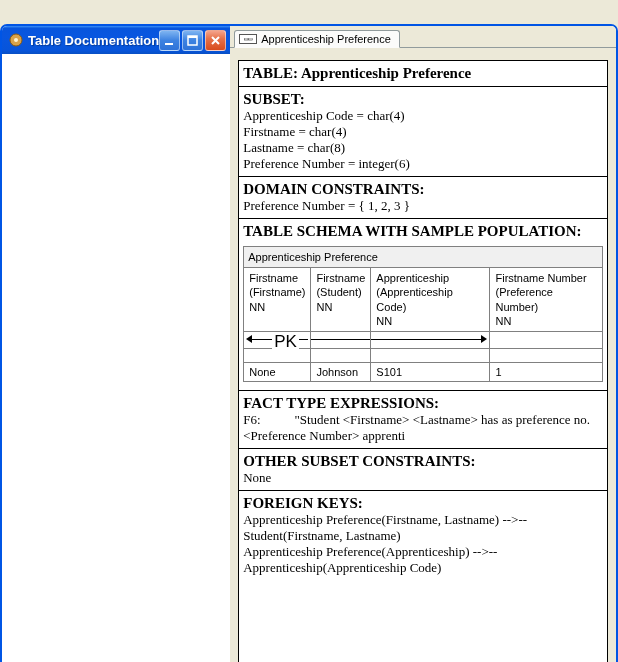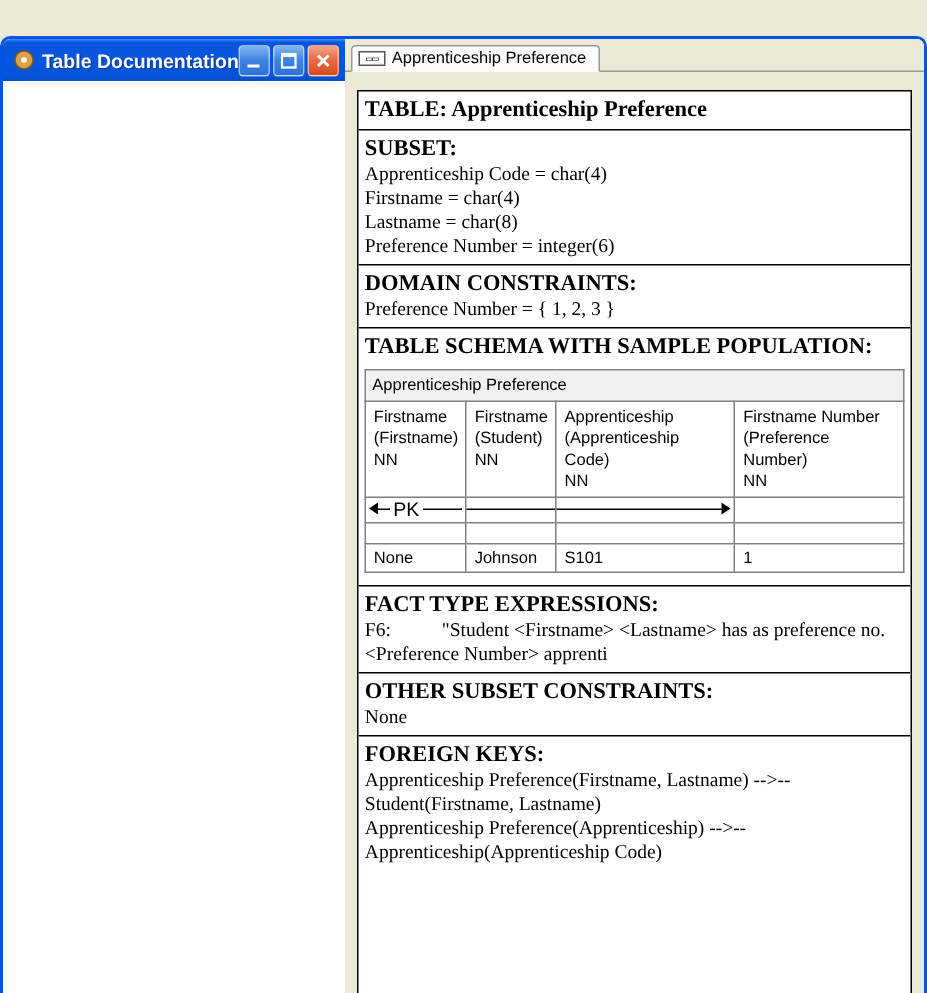--- a/index.html
+++ b/index.html
@@ -167,25 +167,25 @@
       position: absolute;
       left: 2px;
       top: 3px;
       width: 0; height: 0;
       border-top: 4px solid transparent;
       border-bottom: 4px solid transparent;
       border-right: 6px solid #000;
     }
     .pk-label {
       position: absolute;
-      left: 16px;
+      left: 28px;
       top: 0;
       background: white;
       padding: 0 2px;
-      font-size: 13px;
+      font-size: 17px;
       z-index: 2;
     }
     .pk-cont td {
       position: relative;
     }
     .pk-cont .mid-line {
       position: absolute;
       top: 7px;
       left: 0;
       right: 0;

